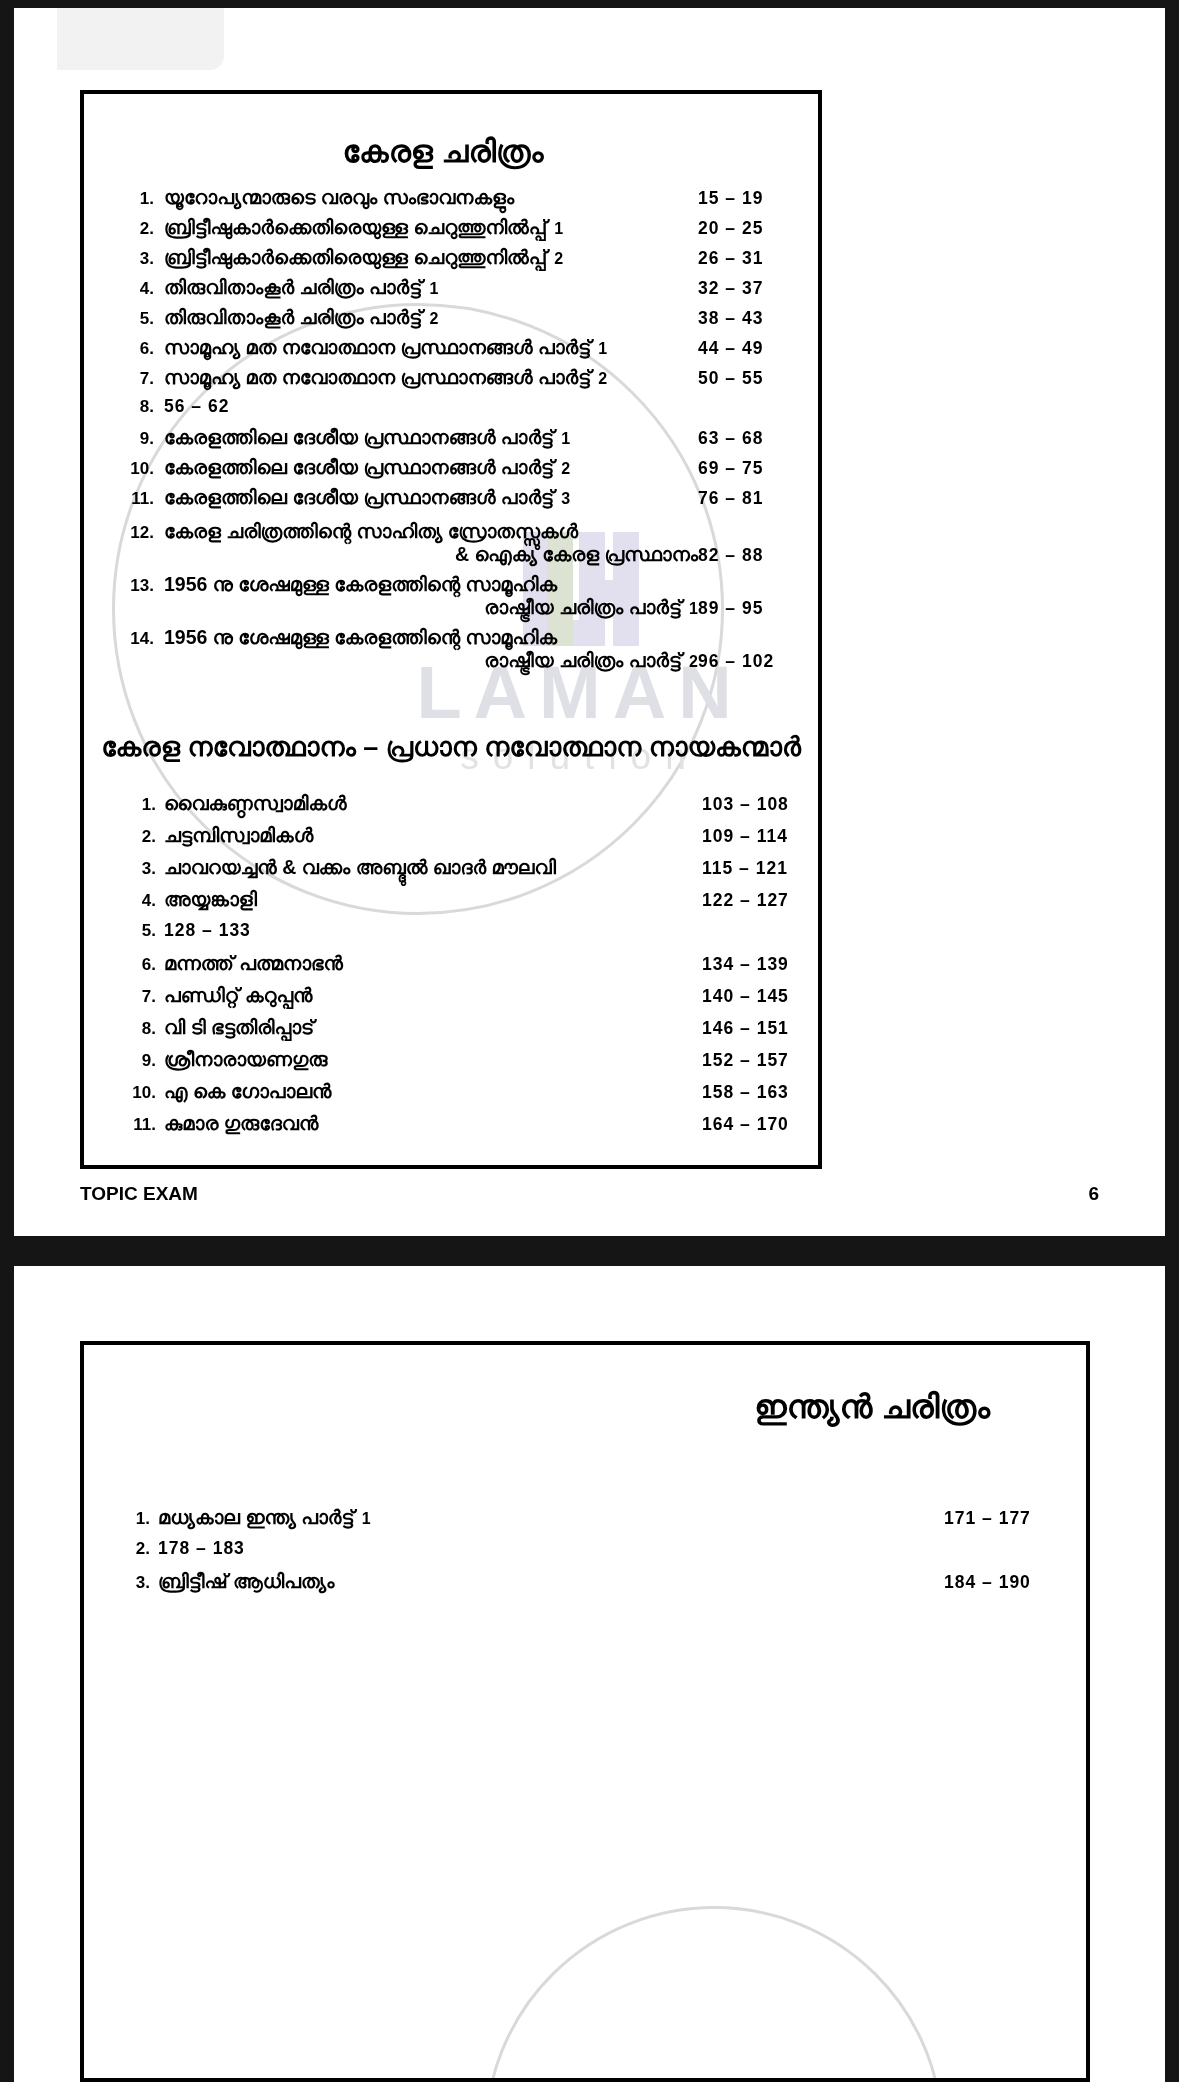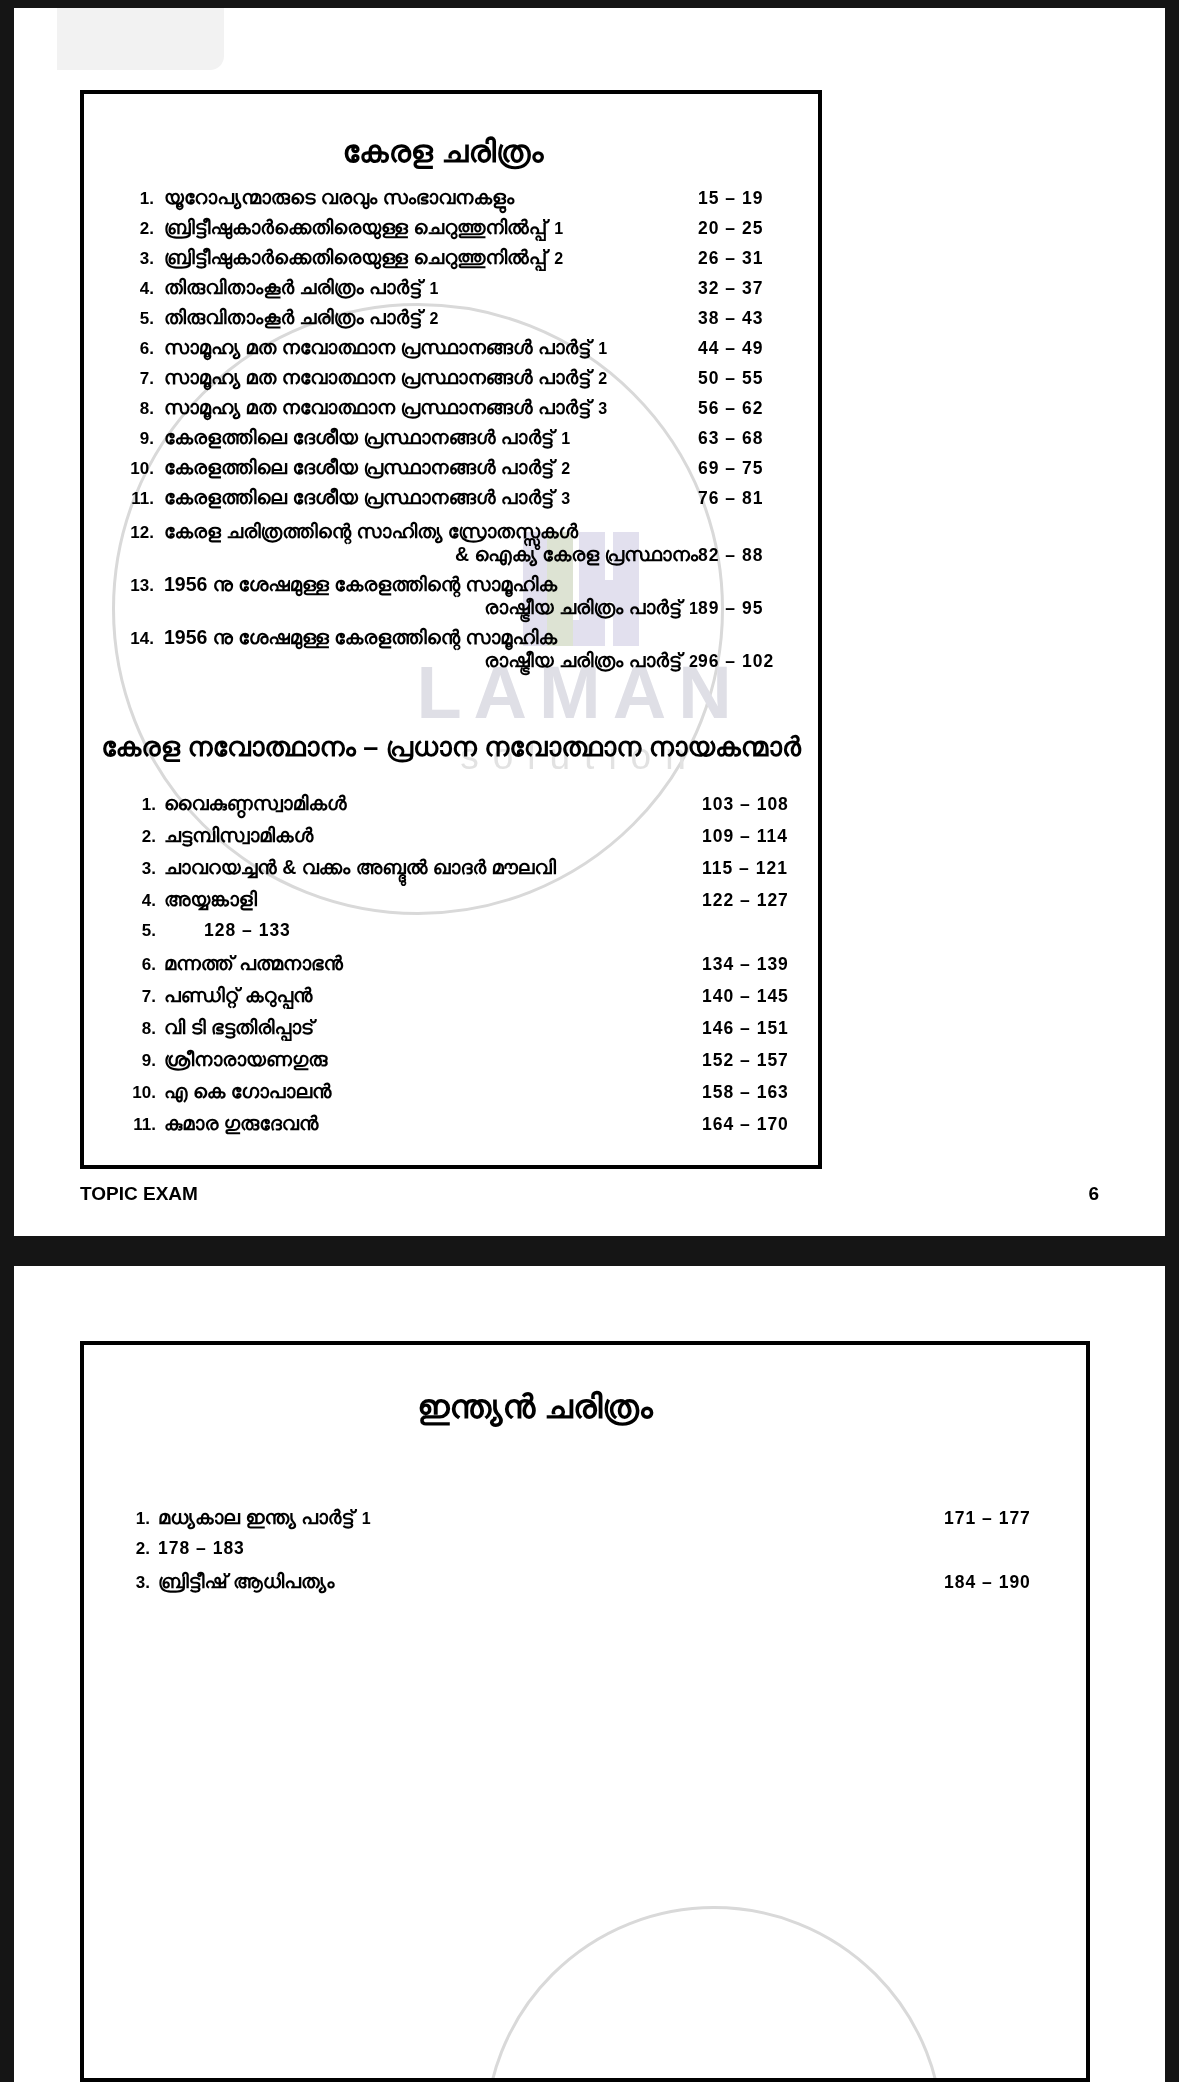--- a/index.html
+++ b/index.html
@@ -156,21 +156,21 @@
     text-align: left;
   }
 
   
   #list-a .toc-row { height: 30px; margin-bottom: 0; }
   #list-a .toc-num   { width: 36px; margin-right: 10px; }
   #list-a .toc-pages { width: 110px; }
 
   #list-b .toc-row { height: 32px; }
   #list-b .toc-num   { width: 30px; margin-right: 8px; }
-  #list-b .toc-pages { width: 110px; margin-left: 40px; }
+  #list-b .toc-pages { width: 110px; }
 
   #list-c .toc-row { height: 32px; }
   #list-c .toc-num   { width: 26px; margin-right: 8px; }
   #list-c .toc-pages { width: 120px; }
 
   .toc-cont {
     position: relative;
     display: flex;
     align-items: baseline;
     height: 30px;
@@ -255,21 +255,20 @@
           <span class="toc-label">സാമൂഹ്യ മത നവോത്ഥാന പ്രസ്ഥാനങ്ങൾ പാർട്ട്<span class="toc-part">1</span></span>
           <span class="toc-pages">44  –  49</span>
         </div>
         <div class="toc-row">
           <span class="toc-num">7.</span>
           <span class="toc-label">സാമൂഹ്യ മത നവോത്ഥാന പ്രസ്ഥാനങ്ങൾ പാർട്ട്<span class="toc-part">2</span></span>
           <span class="toc-pages">50  –  55</span>
         </div>
         <div class="toc-row">
           <span class="toc-num">8.</span>
-          <span class="toc-label">സാമൂഹ്യ മത നവോത്ഥാന പ്രസ്ഥാനങ്ങൾ പാർട്ട്<span class="toc-part">3</span></span>
           <span class="toc-pages">56  –  62</span>
         </div>
         <div class="toc-row">
           <span class="toc-num">9.</span>
           <span class="toc-label">കേരളത്തിലെ ദേശീയ പ്രസ്ഥാനങ്ങൾ പാർട്ട്<span class="toc-part">1</span></span>
           <span class="toc-pages">63  –  68</span>
         </div>
         <div class="toc-row">
           <span class="toc-num">10.</span>
           <span class="toc-label">കേരളത്തിലെ ദേശീയ പ്രസ്ഥാനങ്ങൾ പാർട്ട്<span class="toc-part">2</span></span>
@@ -379,21 +378,21 @@
       <span>6</span>
     </div>
   </div>
 
   <div class="page" id="page-2">
 
     <div class="watermark wm-circle" style="left:470px; top:640px; width:460px; height:460px;"></div>
 
     <div class="frame" id="frame-2"></div>
 
-    <div class="section-title" style="position:absolute; left:66px; width:910px; top:122px; font-size:33px;">ഇന്ത്യൻ ചരിത്രം</div>
+    <div class="section-title" style="position:absolute; left:66px; width:910px; top:122px; font-size:33px;text-align:right;">ഇന്ത്യൻ ചരിത്രം</div>
 
     <div class="toc-list" id="list-c" style="position:absolute; left:110px; width:940px; top:240px;">
         <div class="toc-row">
           <span class="toc-num">1.</span>
           <span class="toc-label">മധ്യകാല ഇന്ത്യ പാർട്ട്<span class="toc-part">1</span></span>
           <span class="toc-pages">171  –  177</span>
         </div>
         <div class="toc-row">
           <span class="toc-num">2.</span>
           <span class="toc-pages">178  –  183</span>

